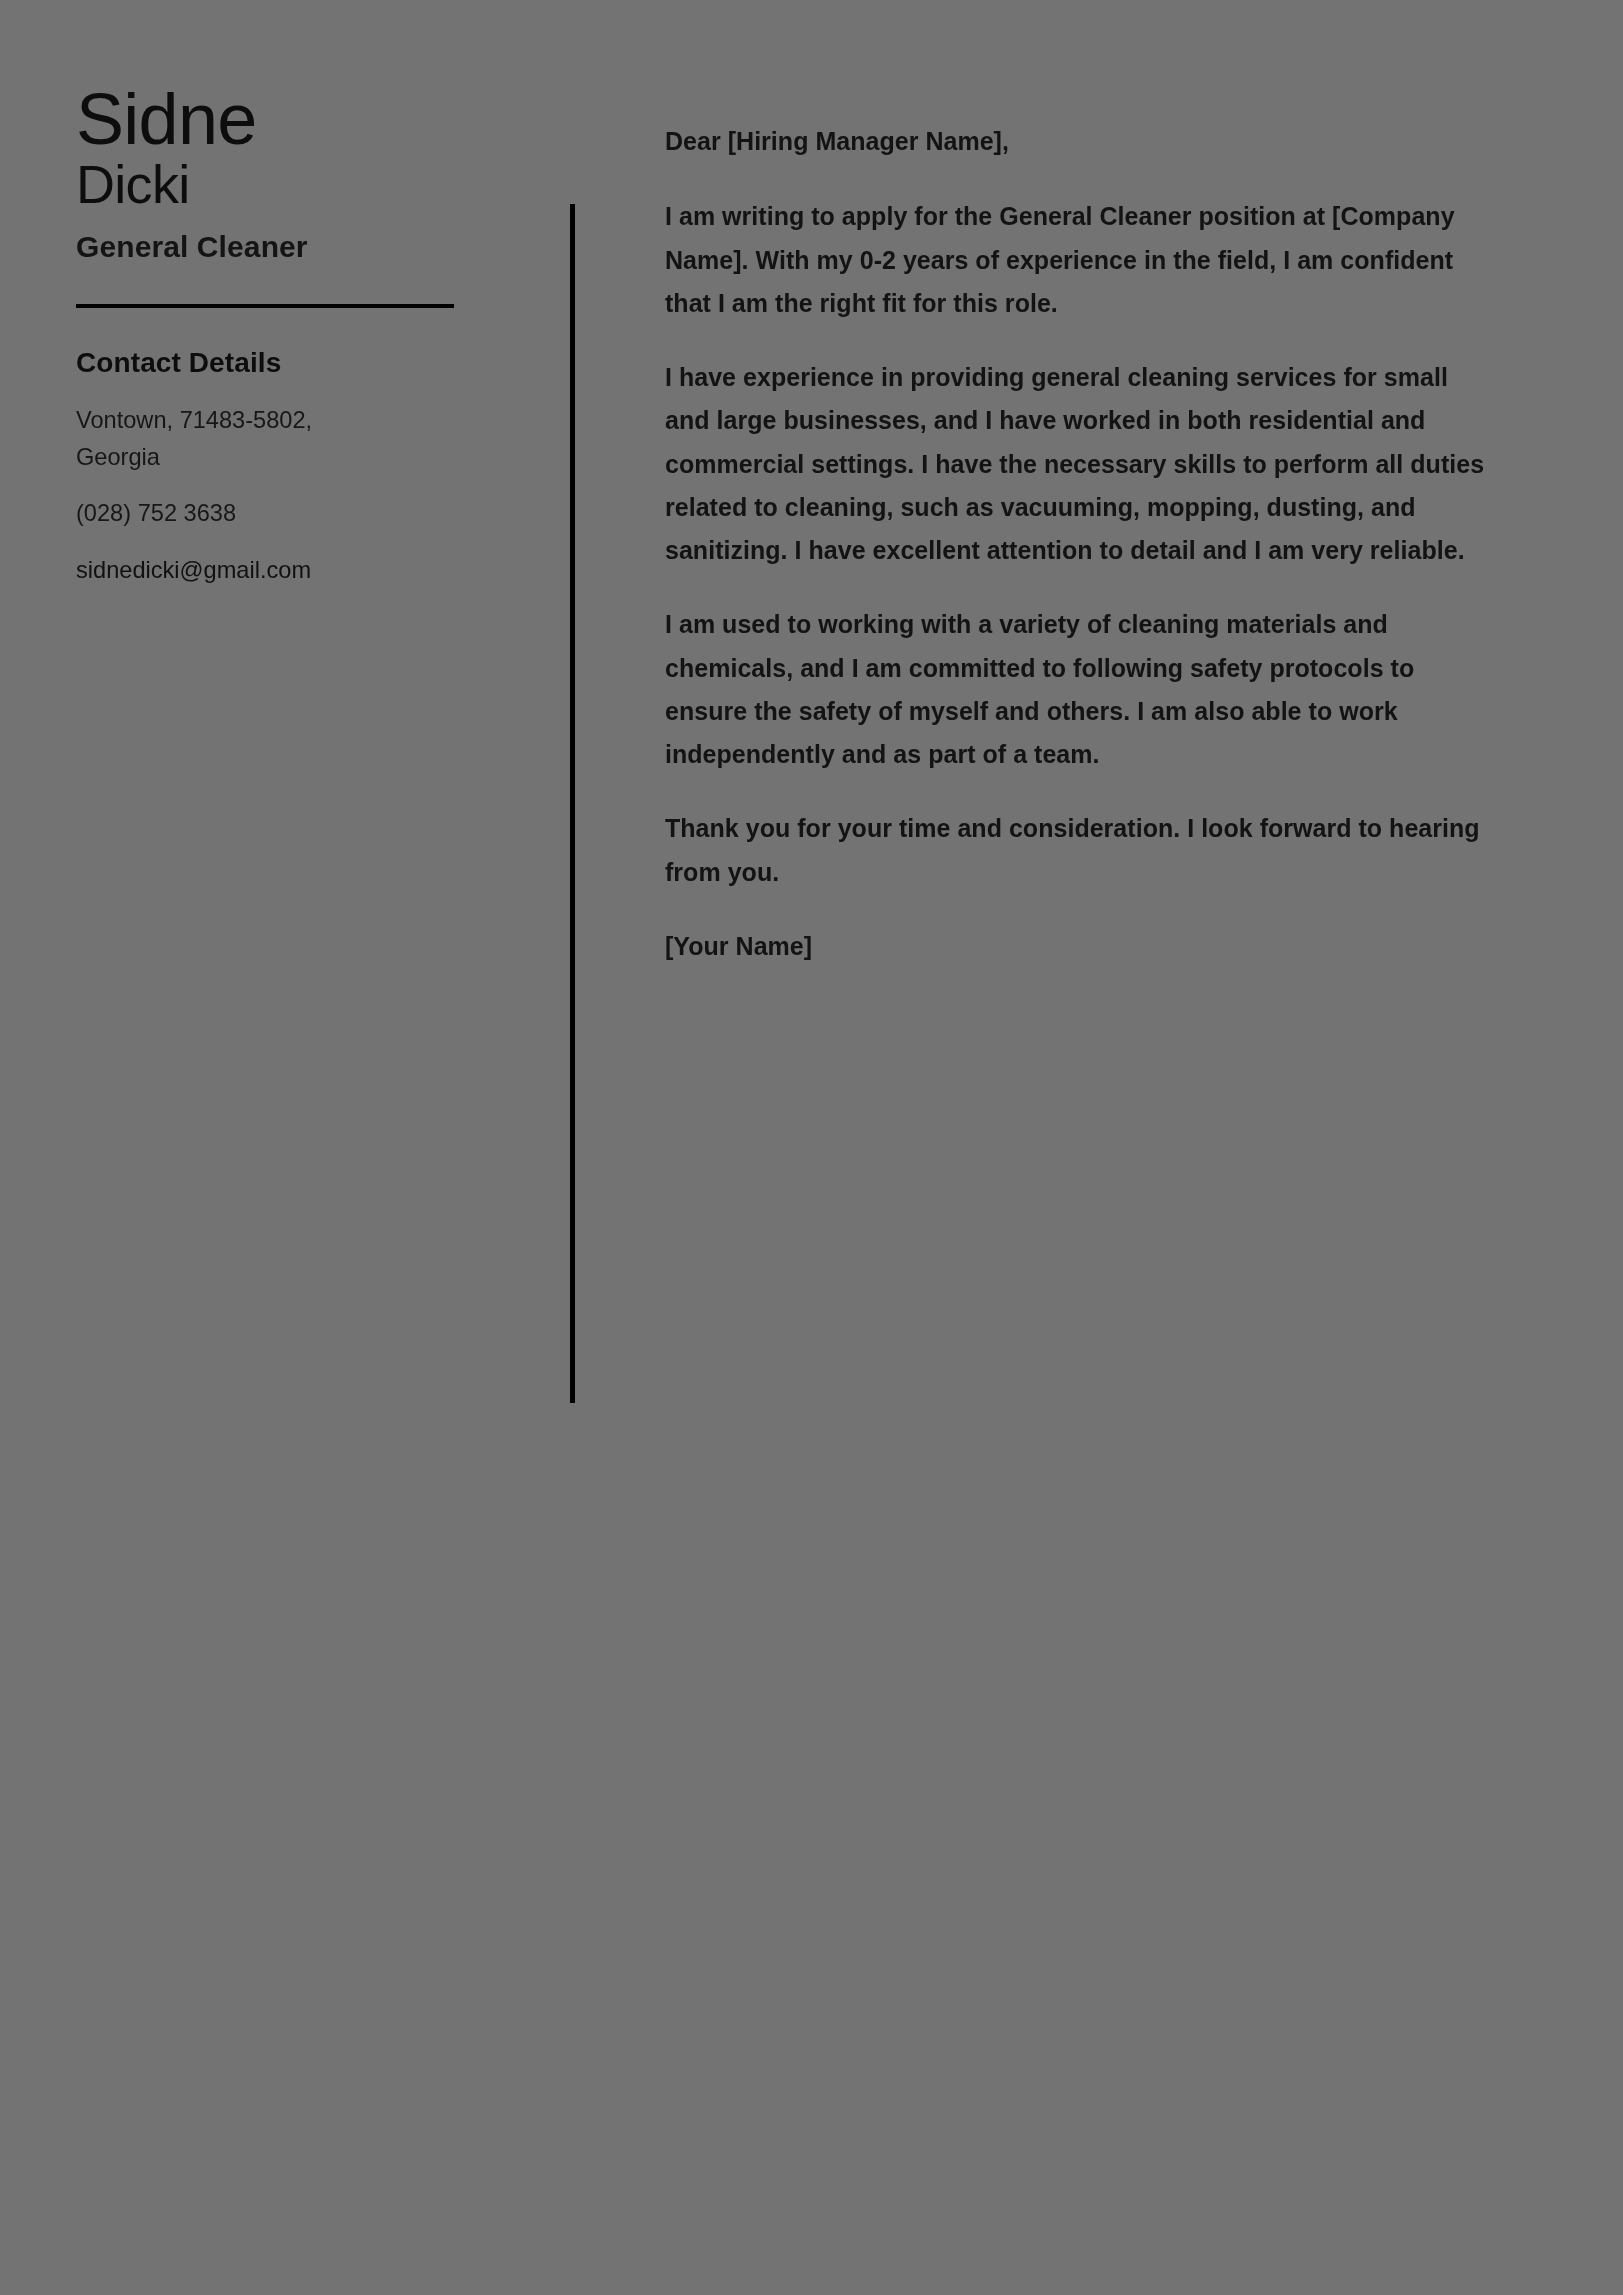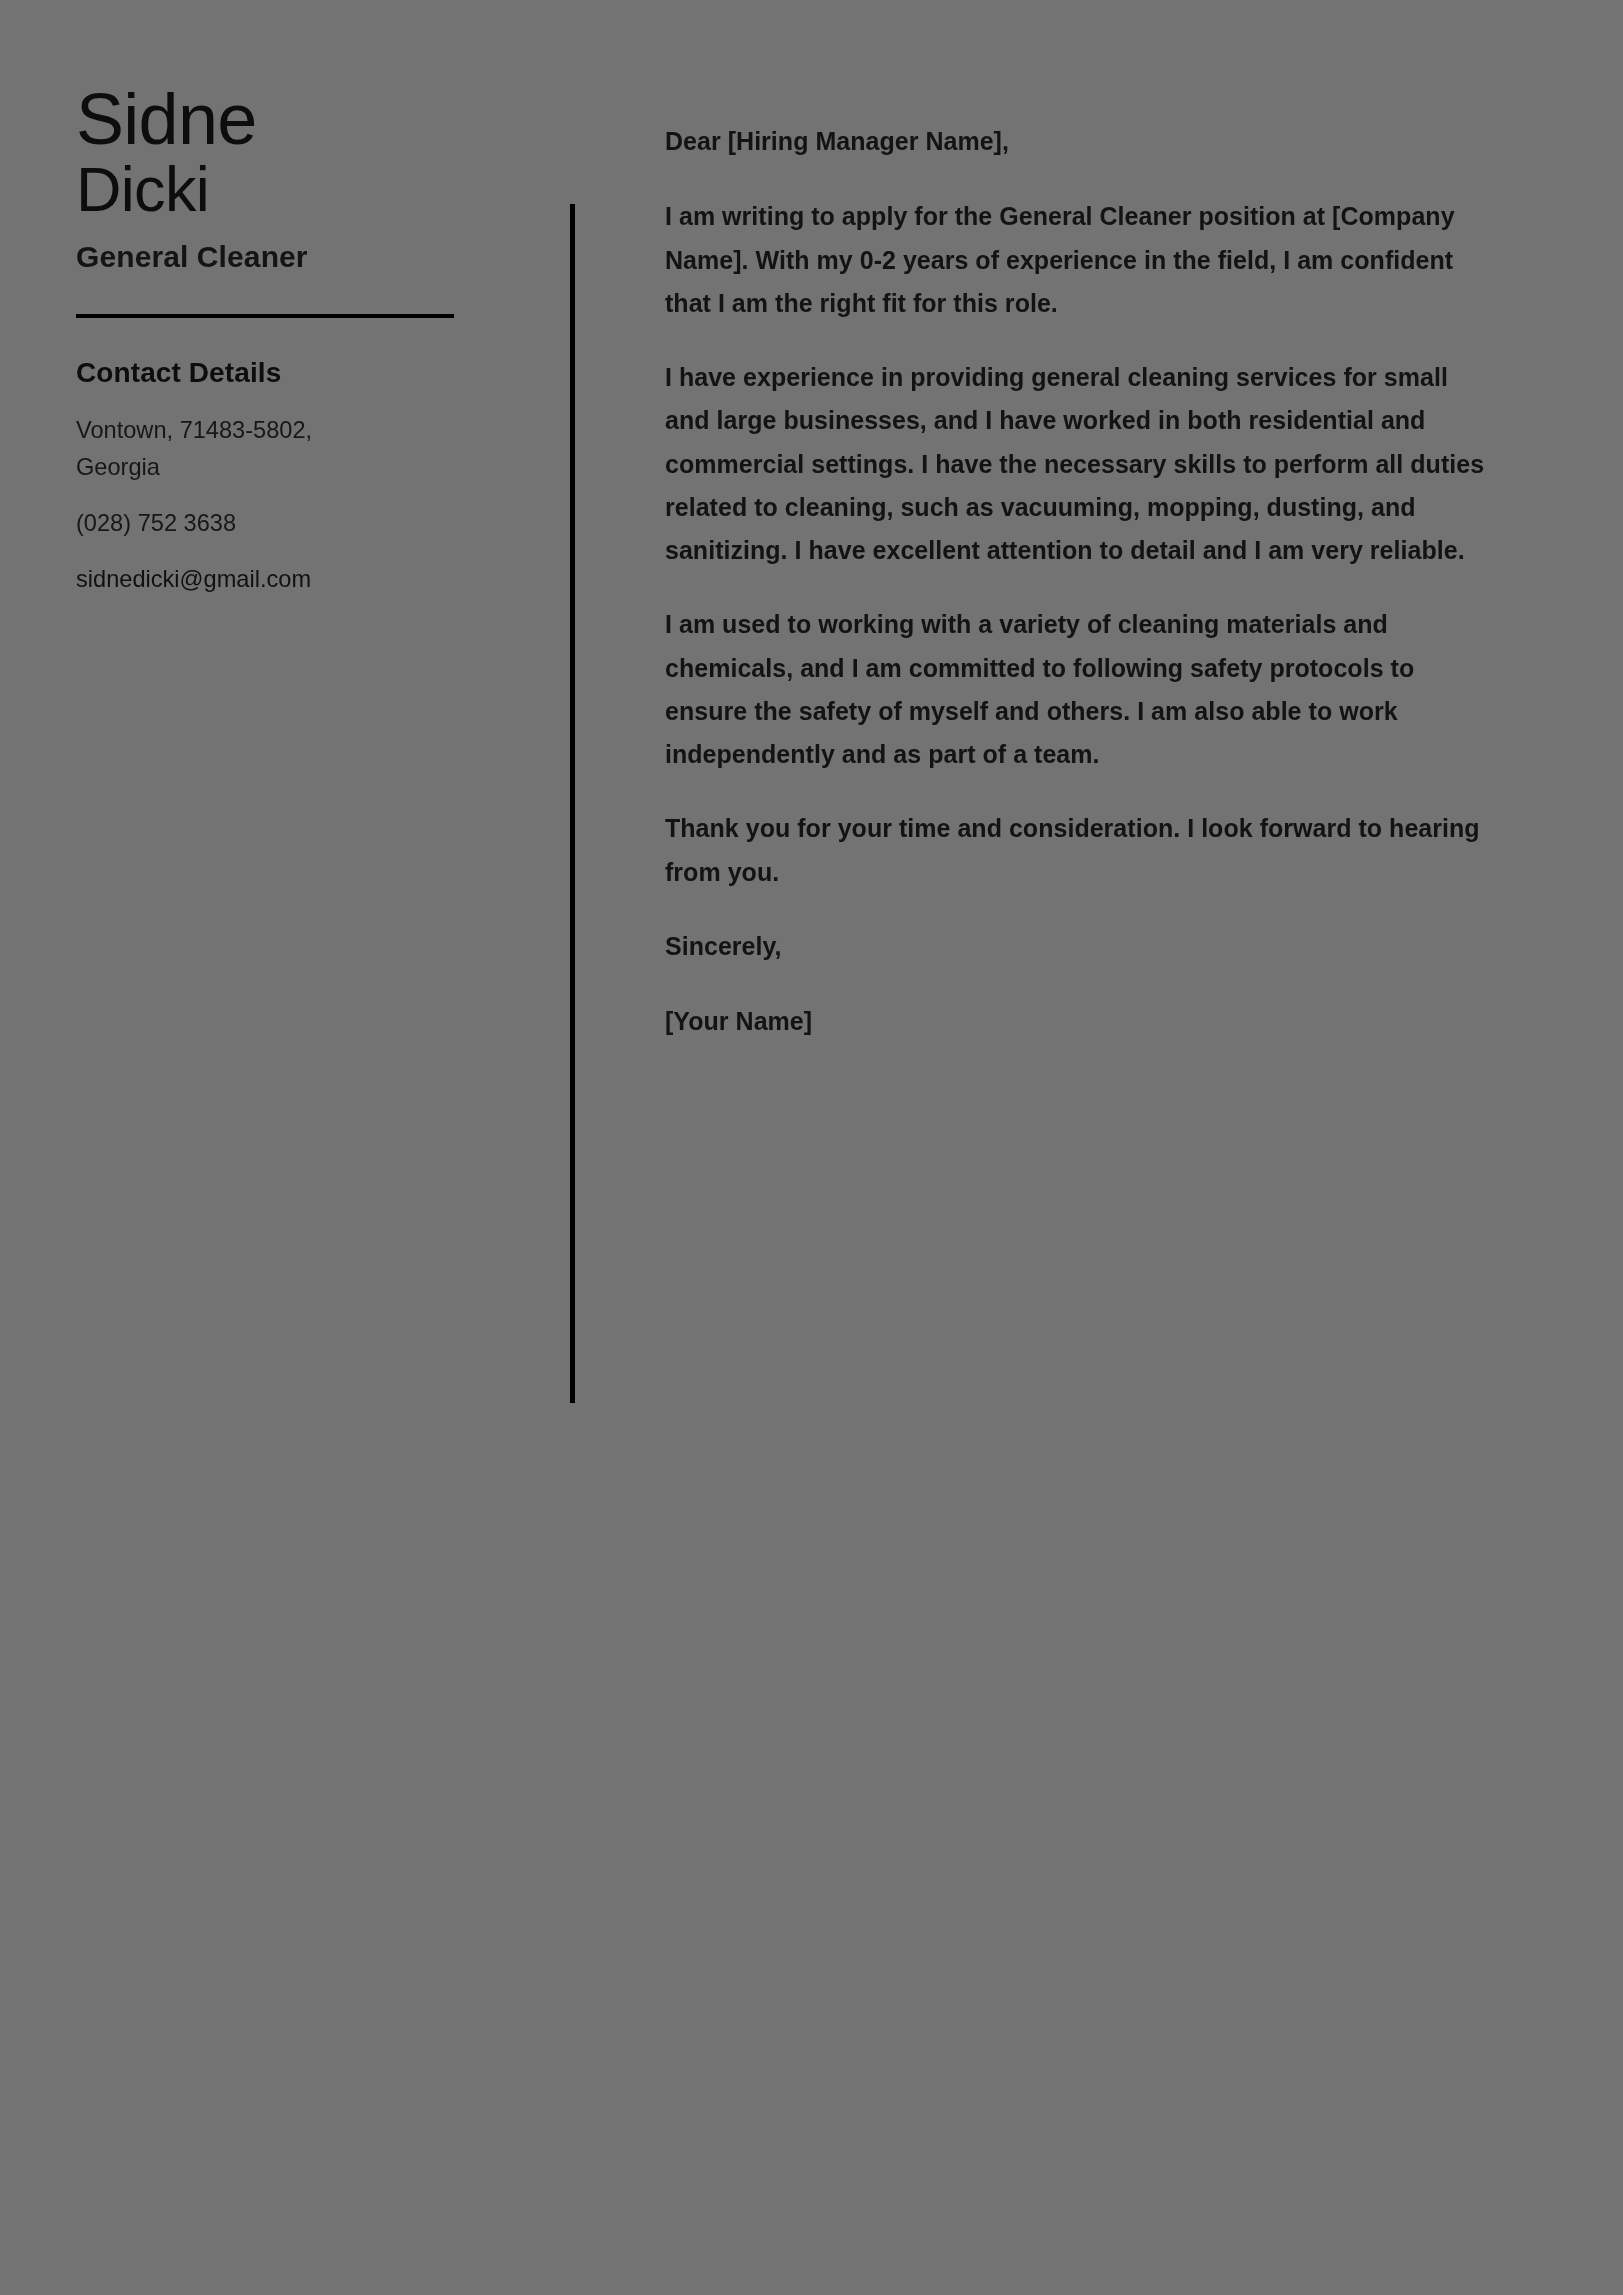--- a/index.html
+++ b/index.html
@@ -41,21 +41,21 @@
     display: block;
     font-size: 72px;
     font-weight: 300;
     letter-spacing: -0.7px;
     line-height: 1.06;
     color: #0d0d0d;
   }
 
   .name-last {
     display: block;
-    font-size: 63px;
+    font-size: 54px;
     font-weight: 300;
     letter-spacing: -0.7px;
     line-height: 1.08;
     color: #0d0d0d;
     margin-top: -2.7px;
   }
 
   .job-title {
     font-size: 30px;
     font-weight: 700;
@@ -165,20 +165,19 @@
 
     <p>I am writing to apply for the General Cleaner position at [Company Name]. With my 0-2 years of experience in the field, I am confident that I am the right fit for this role.</p>
 
     <p>I have experience in providing general cleaning services for small and large businesses, and I have worked in both residential and commercial settings. I have the necessary skills to perform all duties related to cleaning, such as vacuuming, mopping, dusting, and sanitizing. I have excellent attention to detail and I am very reliable.</p>
 
     <p>I am used to working with a variety of cleaning materials and chemicals, and I am committed to following safety protocols to ensure the safety of myself and others. I am also able to work independently and as part of a team.</p>
 
 
     <p>Thank you for your time and consideration. I look forward to hearing from you.</p>
 
-    <p class="closing">Sincerely,</p>
 
     <p class="signature">[Your Name]</p>
 
   </div>
 
 </div>
 
 
 </body></html>

